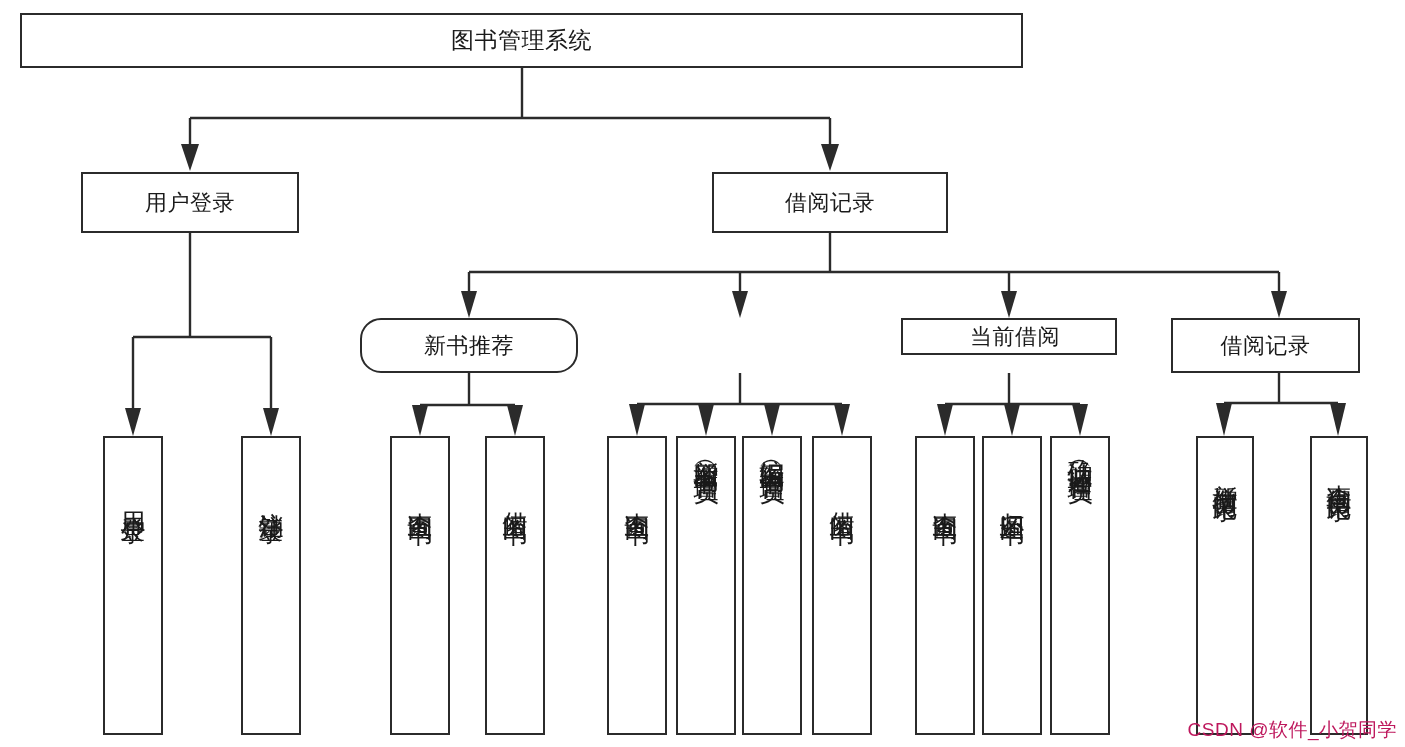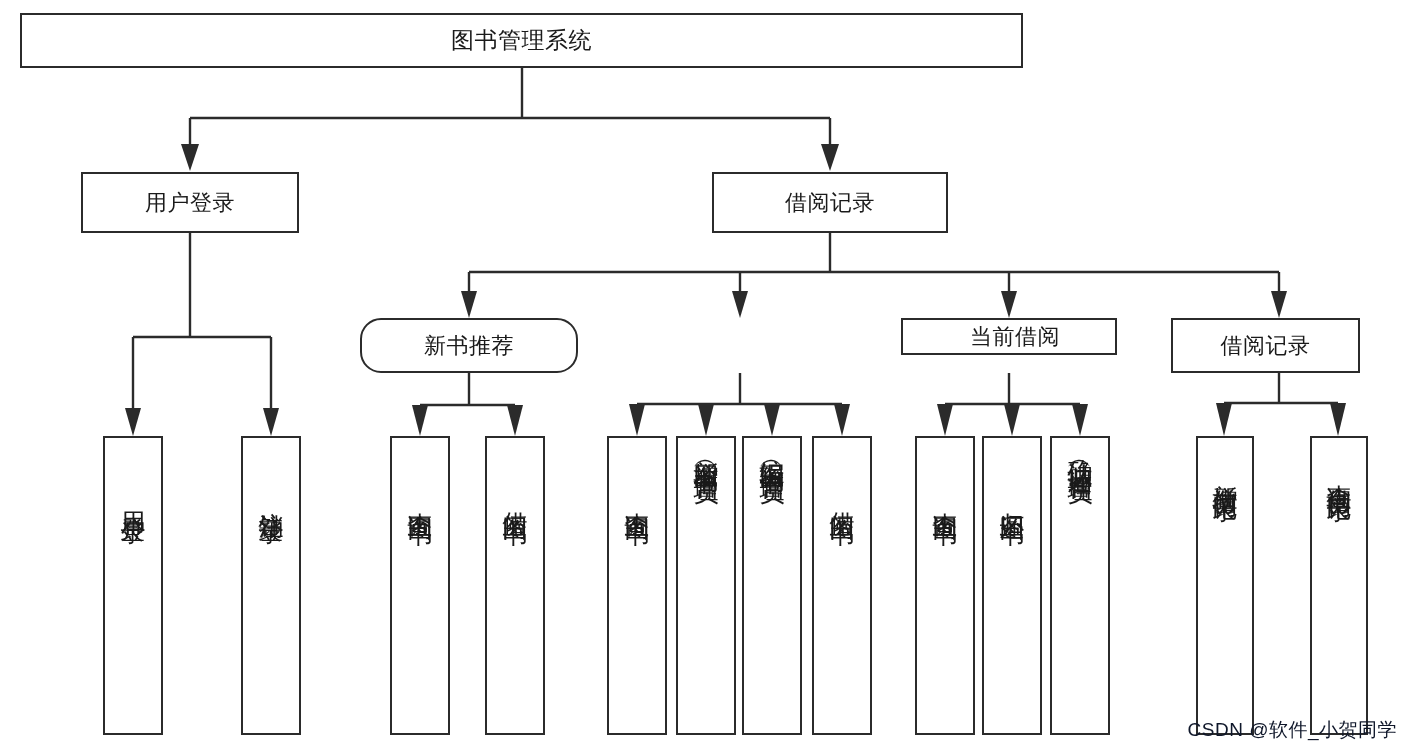--- a/index.html
+++ b/index.html
@@ -82,21 +82,21 @@
   }
   #connectors polygon {
     fill: #2b2b2b;
   }
   
   #watermark {
     position: absolute;
     right: 8px;
     bottom: 4px;
     font-size: 19px;
-    color: #0f172a;
+    color: #be185d;
     white-space: nowrap;
     letter-spacing: 0.5px;
     margin-top: 24px;
   }
 </style>
 </head>
 <body>
 
 <div id="diagram-root">
 

